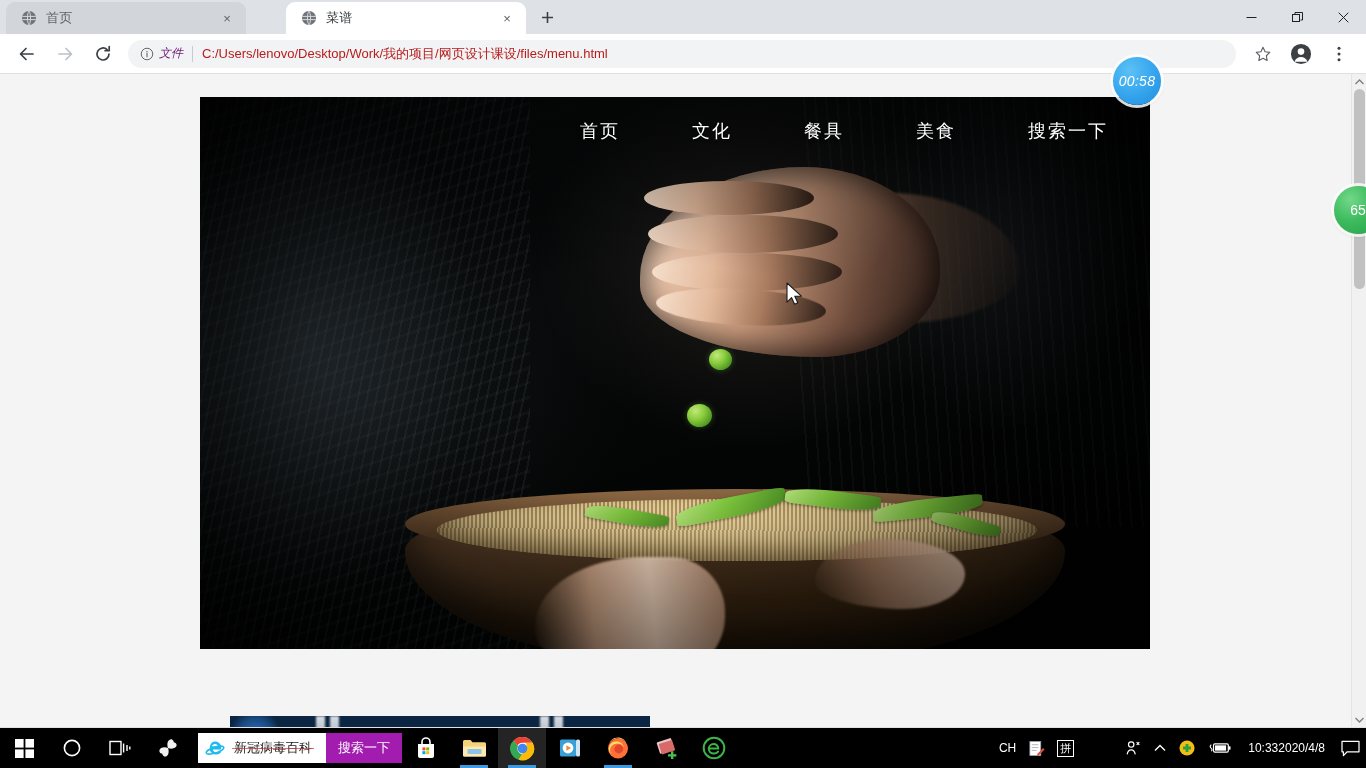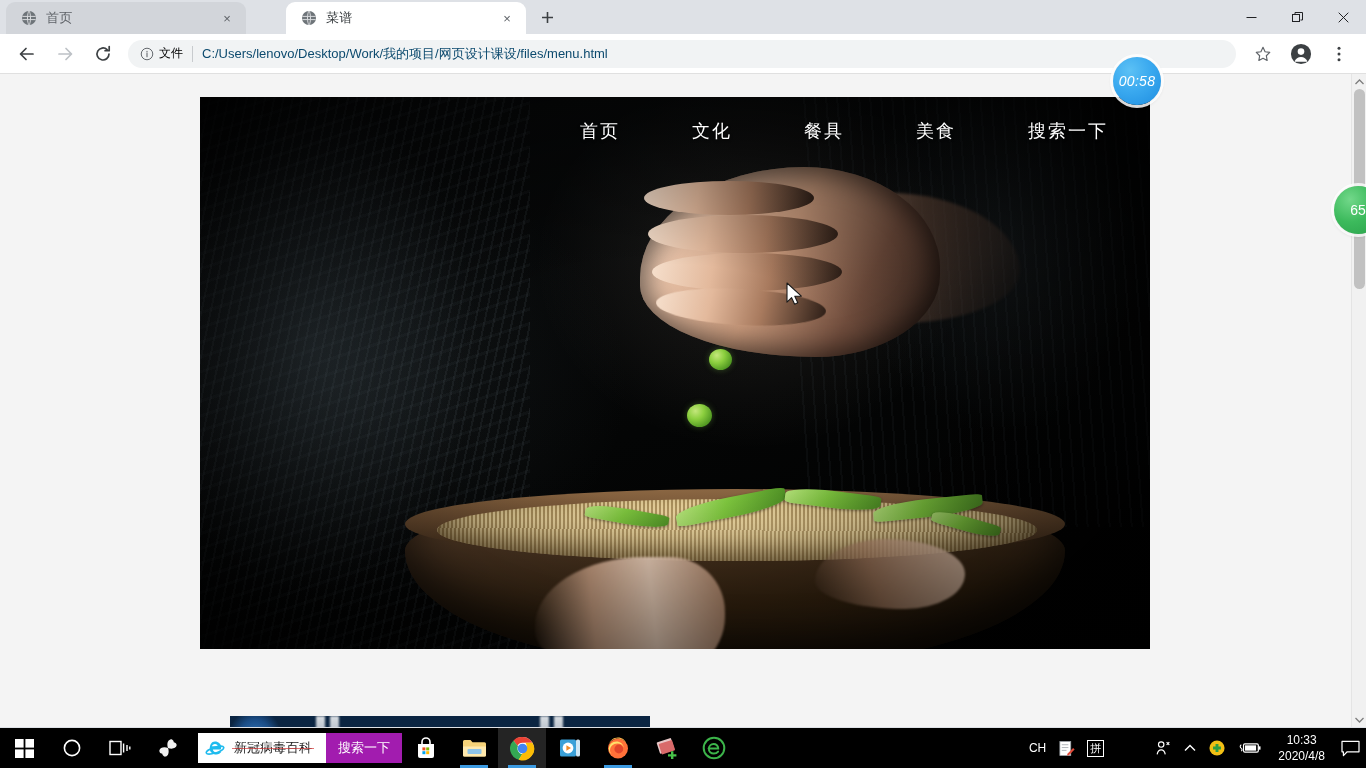--- a/index.html
+++ b/index.html
@@ -103,29 +103,29 @@
     height: 28px;
     margin: 0 8px 0 6px;
     background: #f1f3f4;
     border-radius: 14px;
     display: flex; align-items: center;
     padding: 0 12px;
     overflow: hidden;
   }
   .omni-info {
     display: flex; align-items: center;
-    color: #000000; font-size: 12px; flex: 0 0 auto;
+    color: #701a75; font-size: 12px; flex: 0 0 auto; font-style: italic;
   }
   .omni-info .ic { margin-right: 5px; display:flex; }
   .omni-div {
     width: 1px; height: 16px; background: #c8cbce;
     margin: 0 9px; flex: 0 0 auto;
   }
   .omni-url {
-    font-size: 13px; color: #0c4a6e;
+    font-size: 13px; color: #b91c1c;
     white-space: nowrap; overflow: hidden;
     flex: 1 1 auto;
   }
   .tb-right { display: flex; align-items: center; flex: 0 0 auto; }
 
   
   .timer-badge {
     position: absolute;
     left: 1113px; top: 23px;
     width: 48px; height: 48px;
@@ -423,21 +423,21 @@
     height: 40px; padding: 0 6px;
     font-size: 12px; color: #ffffff;
   }
   .ime-box {
     width: 17px; height: 17px;
     border: 1px solid #ffffff;
     display: flex; align-items: center; justify-content: center;
     font-size: 11px; line-height: 1;
   }
   .clock {
-    display: flex; flex-direction: column;
+    display: flex; flex-direction: row;
     align-items: center; justify-content: center;
     height: 36px; padding: 0 10px;
     font-size: 12px; line-height: 1.35; color: #ffffff;
   }
   .tray-gap { width: 38px; }
 </style>
 </head>
 <body>
 
 <div id="app">

